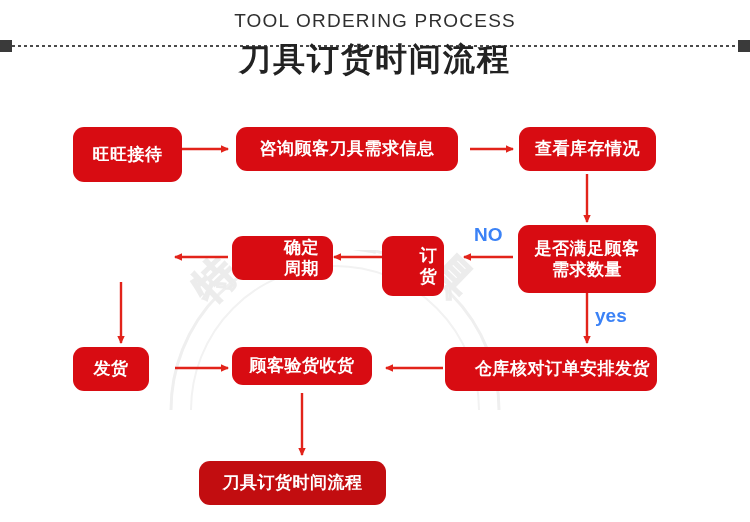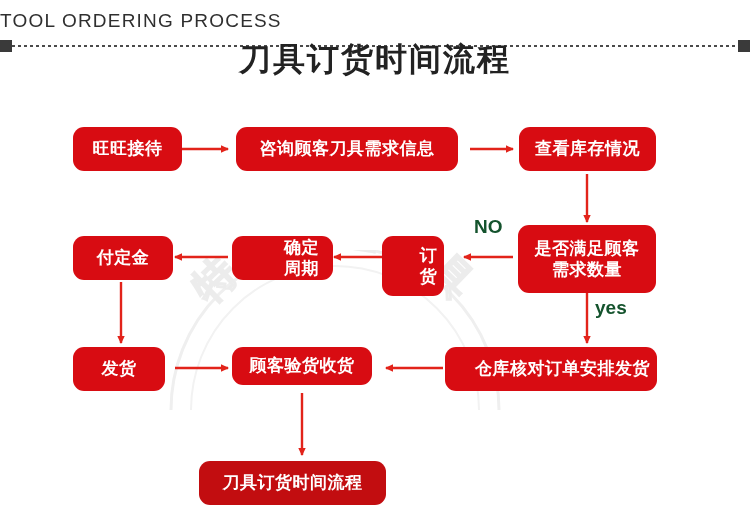--- a/index.html
+++ b/index.html
@@ -18,21 +18,21 @@
     left:165px; top:250px;
     width:340px; height:180px;
     pointer-events:none;
     z-index:0;
   }
 
   
   .hdr-en{
     position:absolute;
     left:0; top:10px; width:750px;
-    text-align:left;
+    text-align:center;
     font-size:19px;
     letter-spacing:1.2px;
     color:#2f2f2f;
     font-family:"Liberation Sans","DejaVu Sans",sans-serif;
     z-index:3;
   }
   .rule{
     position:absolute;
     left:0; top:40px; width:750px; height:12px;
     z-index:3;
@@ -78,25 +78,26 @@
     z-index:2;
     box-sizing:border-box;
     padding:0 6px;
   }
   .node.dark{ background:#c20d10; }
 
   
   .arrows{position:absolute;left:0;top:0;width:750px;height:522px;z-index:1;}
   .alabel{
     position:absolute;
-    color:#14532d;
+    color:#3b82f6;
     font-weight:bold;
     font-size:19px;
     z-index:2;
     font-family:"Liberation Sans","DejaVu Sans",sans-serif;
+    margin-top:8px;
   }
 </style>
 </head>
 <body>
 
 <div id="root">
 
   <div class="watermark">
     <svg viewBox="0 0 340 180" width="340" height="180" aria-hidden="true">
       <defs>
@@ -148,38 +149,37 @@
 
       <line x1="175" y1="368" x2="228" y2="368"></line>
 
       <line x1="302" y1="393" x2="302" y2="455"></line>
     </g>
   </svg>
 
   <div class="alabel" style="left:474px;top:216px;">NO</div>
   <div class="alabel" style="left:595px;top:297px;">yes</div>
 
-  <div class="node" style="left:73px;top:127px;width:109px;height:44px;">旺旺接待</div>
+  <div class="node" style="left:73px;top:127px;width:109px;height:55px;">旺旺接待</div>
 
   <div class="node" style="left:236px;top:127px;width:222px;height:44px;">咨询顾客刀具需求信息</div>
 
   <div class="node" style="left:519px;top:127px;width:137px;height:44px;">查看库存情况</div>
 
   <div class="node" style="left:518px;top:225px;width:138px;height:68px;flex-direction:column;">
     <span>是否满足顾客</span>
     <span>需求数量</span>
   </div>
 
   <div class="node" style="left:382px;top:236px;width:62px;height:60px;padding-left:37px;">订货</div>
 
   <div class="node" style="left:232px;top:236px;width:101px;height:44px;padding-left:44px;">确定周期</div>
 
-  <div class="node" style="left:73px;top:236px;width:100px;height:44px;">付定金</div>
 
-  <div class="node" style="left:73px;top:347px;width:92px;height:44px;">发货</div>
+  <div class="node" style="left:73px;top:347px;width:76px;height:44px;">发货</div>
 
   <div class="node" style="left:232px;top:347px;width:140px;height:38px;">顾客验货收货</div>
 
   <div class="node" style="left:445px;top:347px;width:212px;height:44px;padding-left:29px;">仓库核对订单安排发货</div>
 
   <div class="node dark" style="left:199px;top:461px;width:187px;height:44px;">刀具订货时间流程</div>
 
 </div>
 
 </body></html>

